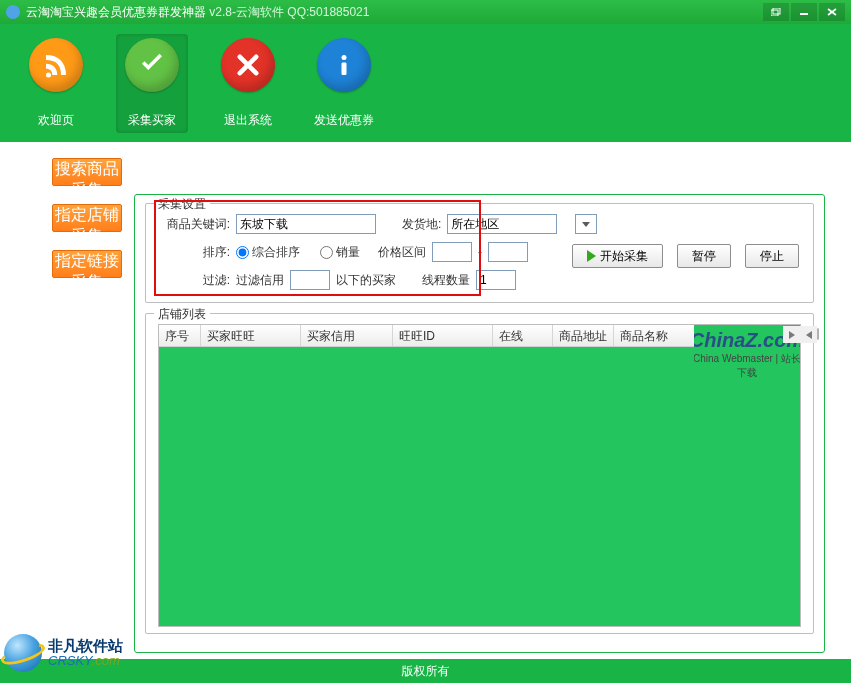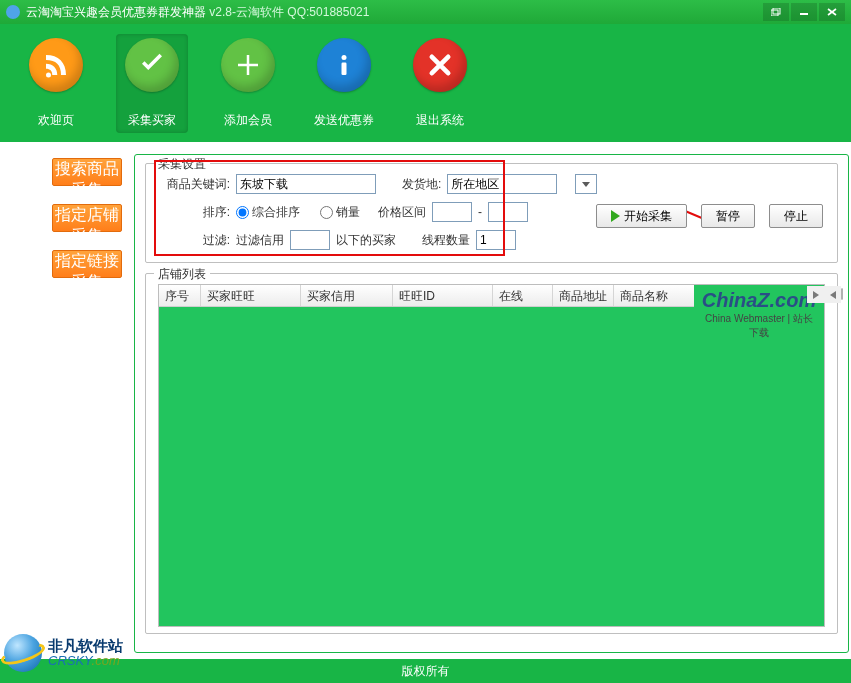--- a/index.html
+++ b/index.html
@@ -19,21 +19,21 @@
 .tool { width: 72px; display: flex; flex-direction: column; align-items: center; cursor: pointer; }
 .tool.active { background: #14a13d; border-radius: 4px; padding: 4px 0; box-shadow: inset 0 0 4px rgba(0,0,0,.2); }
 .tool-ico { width: 54px; height: 54px; border-radius: 50%; display: flex; align-items: center; justify-content: center; box-shadow: inset -4px -6px 8px rgba(0,0,0,.18), 0 1px 2px rgba(0,0,0,.25); }
 .tool-ico svg { display: block; }
 .tool-lbl { color: #fff; font-size: 12px; margin-top: 20px; }
 
 
 .body { display: flex; height: calc(683px - 24px - 118px - 24px); }
 .sidebar { width: 130px; padding: 16px 8px; display: flex; flex-direction: column; gap: 18px; }
 .side-btn { height: 28px; background: linear-gradient(#ffa33b, #ff7e1a); border: 1px solid #e26b0c; color: #fff; font-size: 16px; border-radius: 2px; cursor: pointer; margin-left: 44px; }
-.main { flex: 1; padding: 12px 2px 6px 4px; }
+.main { flex: 1; padding: 12px 26px 6px 4px; margin-top: 40px; }
 .panel { border: 1px solid #18b546; border-radius: 3px; height: 100%; position: relative; padding: 8px 10px; display: flex; flex-direction: column; }
 
 
 .fs { border: 1px solid #bfbfbf; border-radius: 2px; padding: 10px 12px 12px; position: relative; margin-bottom: 10px; }
 .fs-legend { position: absolute; top: -8px; left: 8px; background: #fff; padding: 0 4px; font-size: 12px; color: #333; }
 
 
 .settings-inner { position: relative; }
 .redbox { position: absolute; border: 2px solid #e30c0c; left: -4px; right: 320px; top: -14px; bottom: -6px; pointer-events: none; }
 .row { display: flex; align-items: center; gap: 6px; margin-bottom: 8px; font-size: 12px; color: #333; }
@@ -122,43 +122,35 @@
   </div>
   <div class="tool active">
     <div class="tool-ico" style="background:#62c245;">
       <svg width="30" height="30" viewBox="0 0 24 24">
           <path fill="#fff" d="M9 16l-5-5 2-2 3 3 9-9 2 2z"></path>
         </svg>
     </div>
     <span class="tool-lbl">采集买家</span>
   </div>
   <div class="tool">
-    <div class="tool-ico" style="background:#62c245;">
-      <svg width="30" height="30" viewBox="0 0 24 24">
-          <path fill="#fff" d="M11 4h2v7h7v2h-7v7h-2v-7H4v-2h7z"></path>
-        </svg>
-    </div>
-    <span class="tool-lbl">添加会员</span>
+    <div class="tool-ico" style="background:#e33228;">
+      <svg width="28" height="28" viewBox="0 0 24 24">
+          <path stroke="#fff" stroke-width="4" stroke-linecap="round" d="M5 5l14 14M19 5L5 19"></path>
+        </svg>
+    </div>
+    <span class="tool-lbl">退出系统</span>
   </div>
   <div class="tool">
     <div class="tool-ico" style="background:#1e82d6;">
       <svg width="30" height="30" viewBox="0 0 24 24">
           <circle cx="12" cy="6" r="2" fill="#fff"></circle>
           <rect x="10" y="10" width="4" height="10" rx="1" fill="#fff"></rect>
         </svg>
     </div>
     <span class="tool-lbl">发送优惠券</span>
-  </div>
-  <div class="tool">
-    <div class="tool-ico" style="background:#e33228;">
-      <svg width="28" height="28" viewBox="0 0 24 24">
-          <path stroke="#fff" stroke-width="4" stroke-linecap="round" d="M5 5l14 14M19 5L5 19"></path>
-        </svg>
-    </div>
-    <span class="tool-lbl">退出系统</span>
   </div>
 </div>
 
 <div class="body">
   <div class="sidebar">
     <button class="side-btn">搜索商品采集</button>
     <button class="side-btn">指定店铺采集</button>
     <button class="side-btn">指定链接采集</button>
   </div>
 

